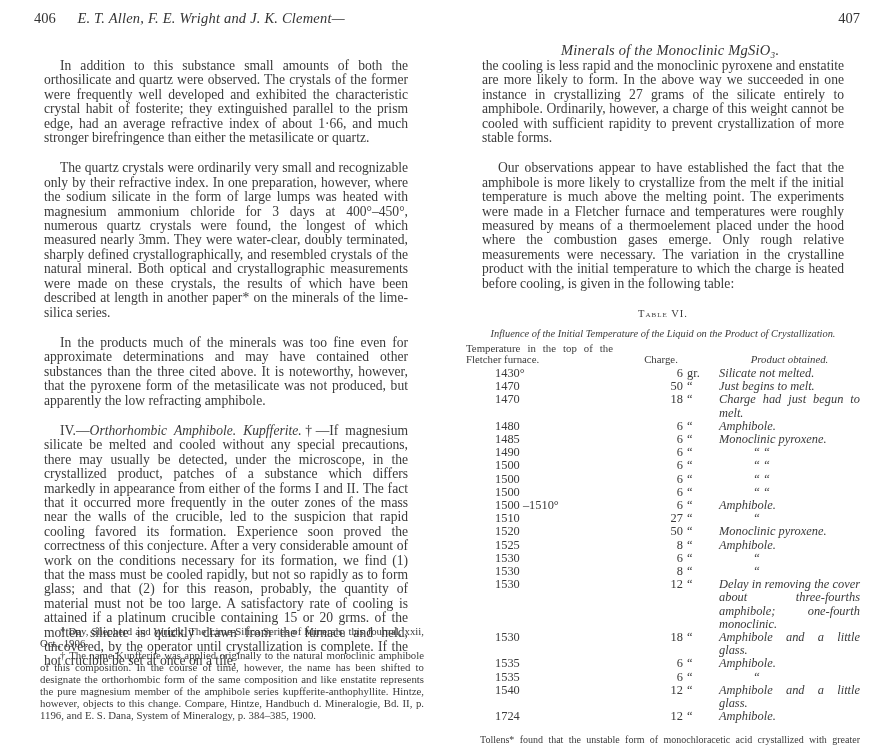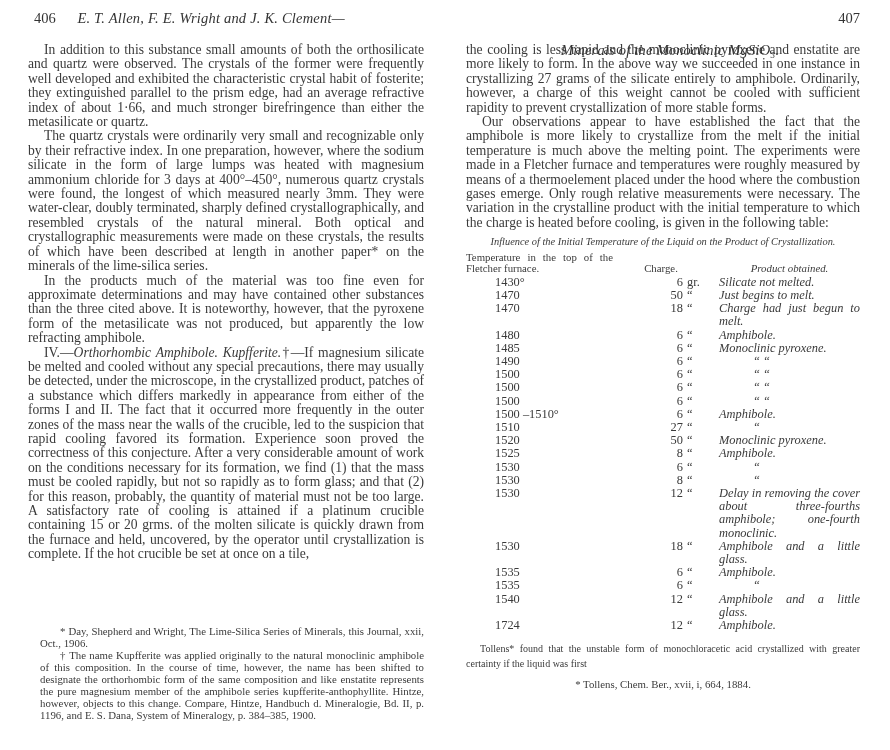--- a/index.html
+++ b/index.html
@@ -21,21 +21,21 @@
   .pnum { font-style: normal; text-align: center; }
   .rh-title { font-style: italic; letter-spacing: 0.2px; margin-top: 32px; }
   .left .pnum { margin-right: 18px; }
   .right .rh-title { position: absolute; left: 95px; }
   .right .pnum { position: absolute; right: 0; }
   .body-text {
     position: absolute; top: 43px; left: 0; right: 0;
     font-size: 13.6px; line-height: 14.4px; text-align: justify;
     color: #3a3a3a;
   }
-  .body-text p { margin: 0; text-indent: 16px; }
+  .body-text p { margin: 16px; text-indent: 16px; }
   .body-text p.noindent { text-indent: 0; }
   .footnotes {
     position: absolute; left: 12px; right: 0;
     font-size: 10.8px; line-height: 12px; text-align: justify; color: #3a3a3a; font-family: Liberation Serif, serif;
   }
   .footnotes p { margin: 0; text-indent: 20px; }
   .table-title {
     text-align: center; font-size: 10.5px; letter-spacing: 1px;
     font-variant: small-caps; margin-top: 10px;
   }
@@ -62,38 +62,39 @@
 <body>
 
 <div class="page left">
   <div class="running-head">
     <span class="pnum">406</span>
     <span class="rh-title">E. T. Allen, F. E. Wright and J. K. Clement—</span>
   </div>
   <div class="body-text">
     <p>In addition to this substance small amounts of both the orthosilicate and quartz were observed. The crystals of the former were frequently well developed and exhibited the characteristic crystal habit of fosterite; they extinguished parallel to the prism edge, had an average refractive index of about 1·66, and much stronger birefringence than either the metasilicate or quartz.</p>
     <p>The quartz crystals were ordinarily very small and recognizable only by their refractive index. In one preparation, however, where the sodium silicate in the form of large lumps was heated with magnesium ammonium chloride for 3 days at 400°–450°, numerous quartz crystals were found, the longest of which measured nearly 3mm. They were water-clear, doubly terminated, sharply defined crystallographically, and resembled crystals of the natural mineral. Both optical and crystallographic measurements were made on these crystals, the results of which have been described at length in another paper* on the minerals of the lime-silica series.</p>
-    <p>In the products much of the material was too fine even for approximate determinations and may have contained other substances than the three cited above. It is noteworthy, however, that the pyroxene form of the metasilicate was not produced, but apparently the low refracting amphibole.</p>
+    <p>In the products much of the minerals was too fine even for approximate determinations and may have contained other substances than the three cited above. It is noteworthy, however, that the pyroxene form of the metasilicate was not produced, but apparently the low refracting amphibole.</p>
     <p><span>IV.—</span><i>Orthorhombic Amphibole. Kupfferite.</i><span>†—</span><span>If magnesium silicate be melted and cooled without any special precautions, there may usually be detected, under the microscope, in the crystallized product, patches of a substance which differs markedly in appearance from either of the forms I and II. The fact that it occurred more frequently in the outer zones of the mass near the walls of the crucible, led to the suspicion that rapid cooling favored its formation. Experience soon proved the correctness of this conjecture. After a very considerable amount of work on the conditions necessary for its formation, we find (1) that the mass must be cooled rapidly, but not so rapidly as to form glass; and that (2) for this reason, probably, the quantity of material must not be too large. A satisfactory rate of cooling is attained if a platinum crucible containing 15 or 20 grms. of the molten silicate is quickly drawn from the furnace and held, uncovered, by the operator until crystallization is complete. If the hot crucible be set at once on a tile,</span></p>
   </div>
   <div class="footnotes" style="top:625px;">
     <p>* Day, Shepherd and Wright, The Lime-Silica Series of Minerals, this Journal, xxii, Oct., 1906.</p>
     <p>† The name Kupfferite was applied originally to the natural monoclinic amphibole of this composition. In the course of time, however, the name has been shifted to designate the orthorhombic form of the same composition and like enstatite represents the pure magnesium member of the amphibole series kupfferite-anthophyllite. Hintze, however, objects to this change. Compare, Hintze, Handbuch d. Mineralogie, Bd. II, p. 1196, and E. S. Dana, System of Mineralogy, p. 384–385, 1900.</p>
   </div>
 </div>
 
 <div class="page right">
   <div class="running-head">
     <span class="rh-title">Minerals of the Monoclinic MgSiO₃.</span>
     <span class="pnum">407</span>
   </div>
   <div class="body-text">
     <p class="noindent">the cooling is less rapid and the monoclinic pyroxene and enstatite are more likely to form. In the above way we succeeded in one instance in crystallizing 27 grams of the silicate entirely to amphibole. Ordinarily, however, a charge of this weight cannot be cooled with sufficient rapidity to prevent crystallization of more stable forms.</p>
     <p>Our observations appear to have established the fact that the amphibole is more likely to crystallize from the melt if the initial temperature is much above the melting point. The experiments were made in a Fletcher furnace and temperatures were roughly measured by means of a thermoelement placed under the hood where the combustion gases emerge. Only rough relative measurements were necessary. The variation in the crystalline product with the initial temperature to which the charge is heated before cooling, is given in the following table:</p>
 
+    <div class="table-title">Table VI.</div>
     <div class="table-caption">Influence of the Initial Temperature of the Liquid on the Product of Crystallization.</div>
 
     <table class="t6">
       <thead>
         <tr>
           <td class="c-temp" style="width:118px;">Temperature in the top of the Fletcher furnace.</td>
           <td class="c-charge" colspan="2">Charge.</td>
           <td class="c-prod">Product obtained.</td>
         </tr>
       </thead>

